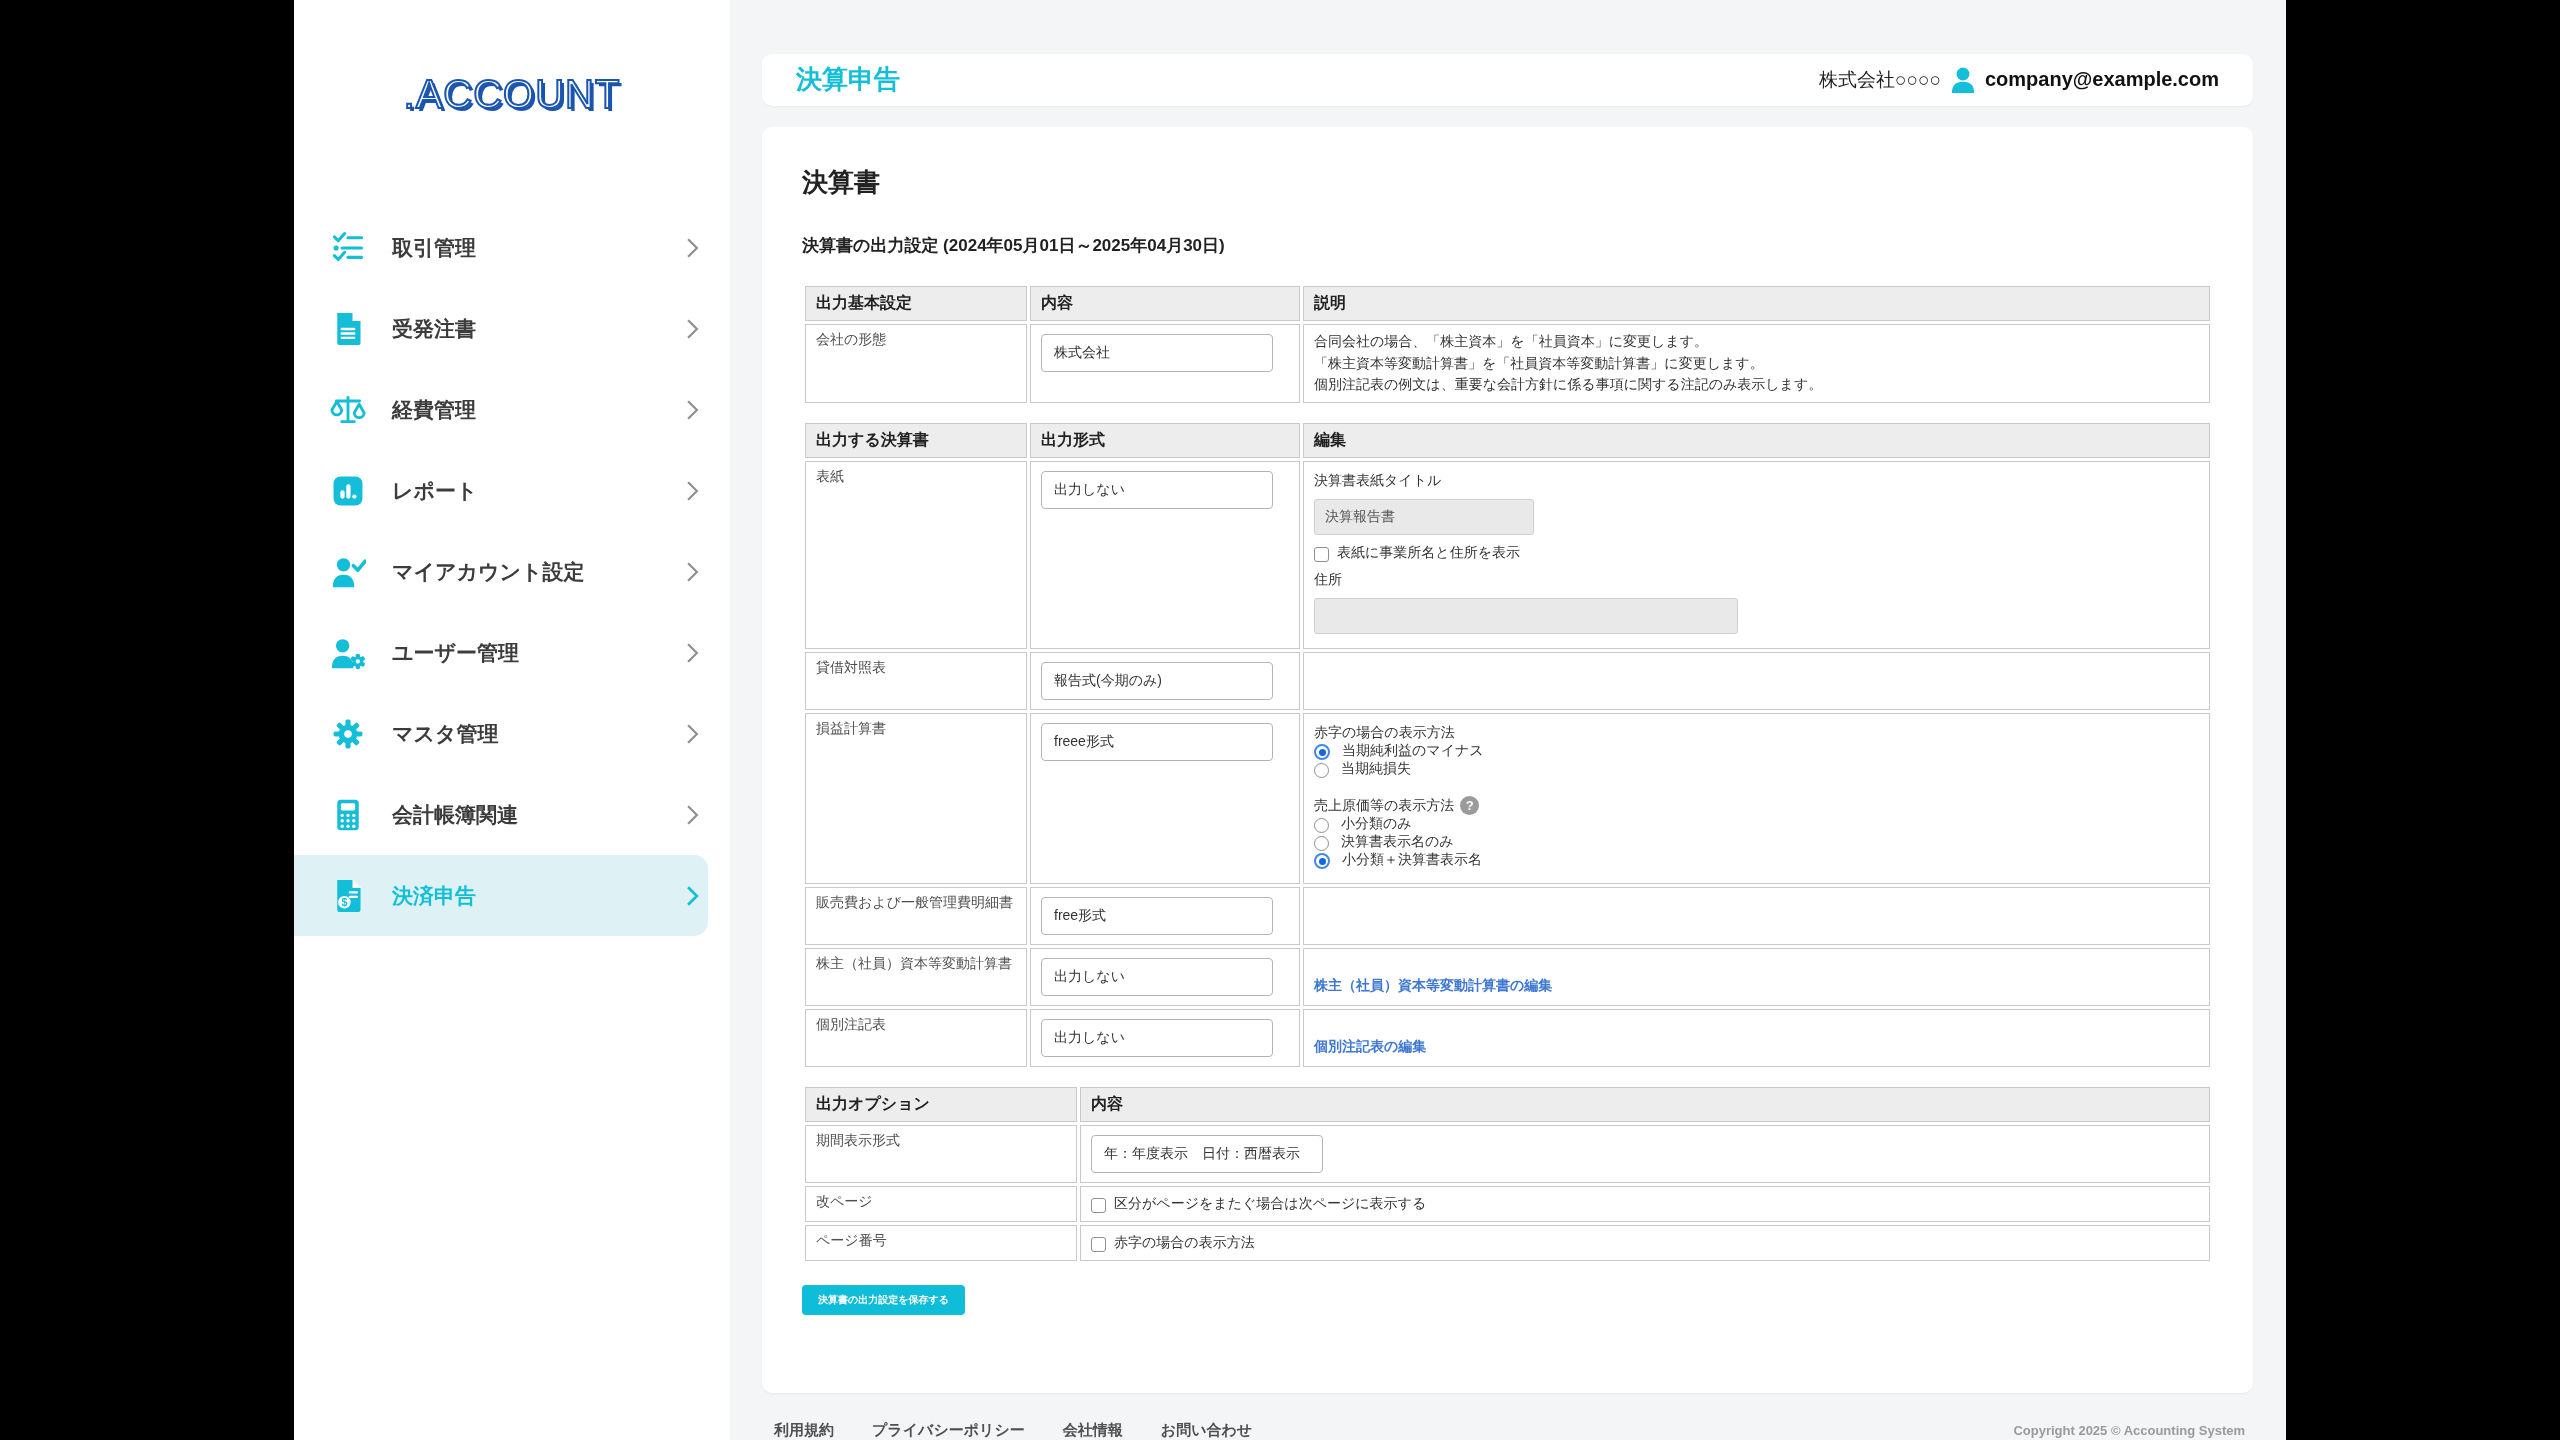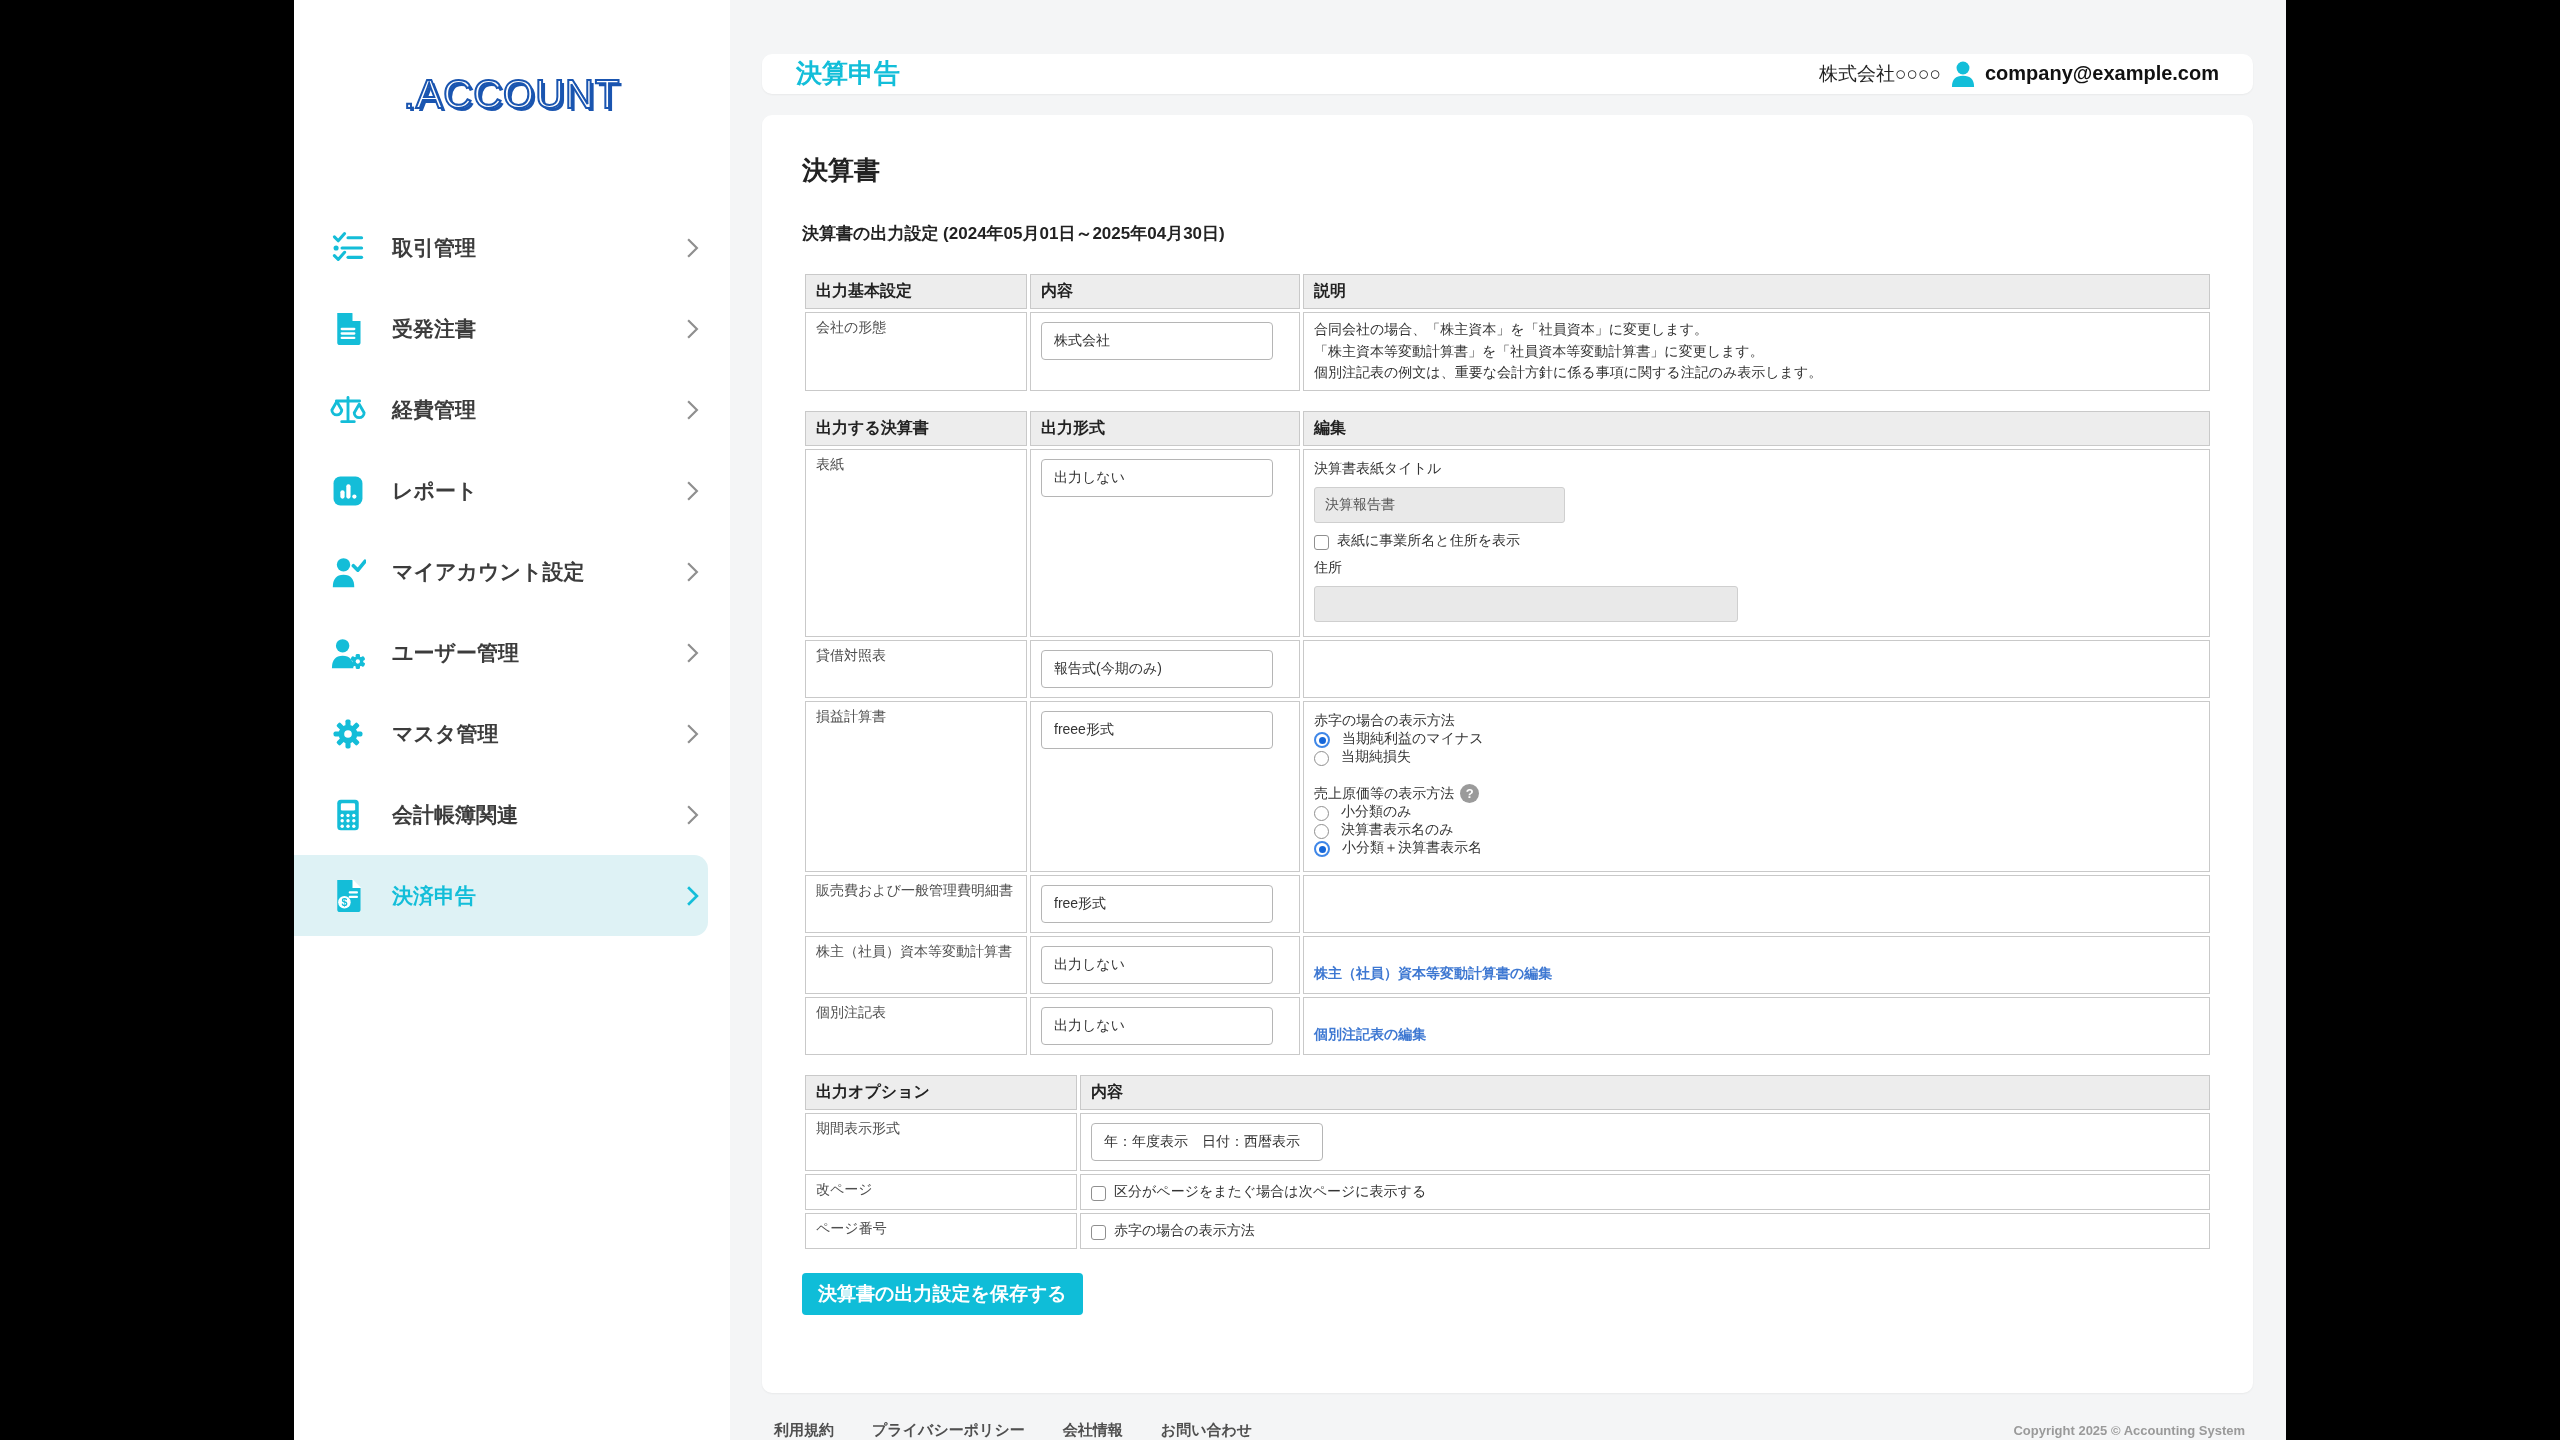--- a/index.html
+++ b/index.html
@@ -43,21 +43,21 @@
               table-layout:fixed; margin-bottom:14px; }
   .tbl th { background:#ededed; border:1px solid #c9c9c9; font-size:16px;
             font-weight:700; color:#222; text-align:left; padding:6px 10px; }
   .tbl td { border:1px solid #c9c9c9; background:#fff; font-size:14px;
             color:#4f4f4f; padding:6px 10px; vertical-align:top; }
   .w-label { width:222px; } .w-value { width:270px; } .w-label3 { width:272px; }
 
   .select-box { height:38px; width:232px; border:1px solid #b5b5b5; border-radius:4px;
                 background:#fff; display:flex; align-items:center; padding:0 12px;
                 font-size:14px; color:#333; margin:3px 0; cursor:pointer; }
-  .input-dis { height:36px; width:251px; background:#e9e9e9; border:1px solid #cfcfcf;
+  .input-dis { height:36px; width:220px; background:#e9e9e9; border:1px solid #cfcfcf;
                border-radius:3px; font-size:14px; color:#555; padding:0 10px;
                font-family:inherit; }
   .input-dis.addr { width:424px; }
   .stack { display:flex; flex-direction:column; gap:9px; padding:4px 0 8px; }
   .fld-label { font-size:14px; color:#333; }
   .cb-row { display:flex; align-items:flex-end; gap:8px; font-size:14px; color:#333; }
   .cb { width:15px; height:15px; border:1px solid #8f8f8f; border-radius:3px;
         background:#fff; flex:none; cursor:pointer; }
   .radio-row { display:flex; align-items:flex-end; gap:12px; font-size:14px;
                color:#333; margin-top:0; }
@@ -68,21 +68,21 @@
                      border-radius:50%; }
   .grp-label { font-size:14px; color:#333; display:flex; align-items:center; gap:6px; }
   .grp-label.second { margin-top:18px; }
   .q-icon { width:19px; height:19px; border-radius:50%; background:#9b9b9b; color:#fff;
             font-size:13px; font-weight:700; display:inline-flex; align-items:center;
             justify-content:center; cursor:pointer; }
   .edit-link { color:#3e78d2; font-size:14px; text-decoration:none; cursor:pointer; }
   td.link-cell { padding-top:28px;font-weight:bold; }
 
   .save-btn { margin-top:21px; background:#0fbdd8; color:#fff; border:none;
-              border-radius:4px; font-size:19px; font-weight:700; padding:8px 16px;
+              border-radius:4px; font-size:10px; font-weight:700; padding:8px 16px;
               font-family:inherit; cursor:pointer; }
 
   
   .footer { display:flex; align-items:center; margin:28px 41px 0 44px; }
   .f-links { display:flex; gap:38px; }
   .f-link { font-size:15px; font-weight:700; color:#4f4f4f; text-decoration:none;
             cursor:pointer; }
   .copyright { margin-left:auto; font-size:13px; font-weight:700; color:#9a9a9a; }
 </style>
 </head>

